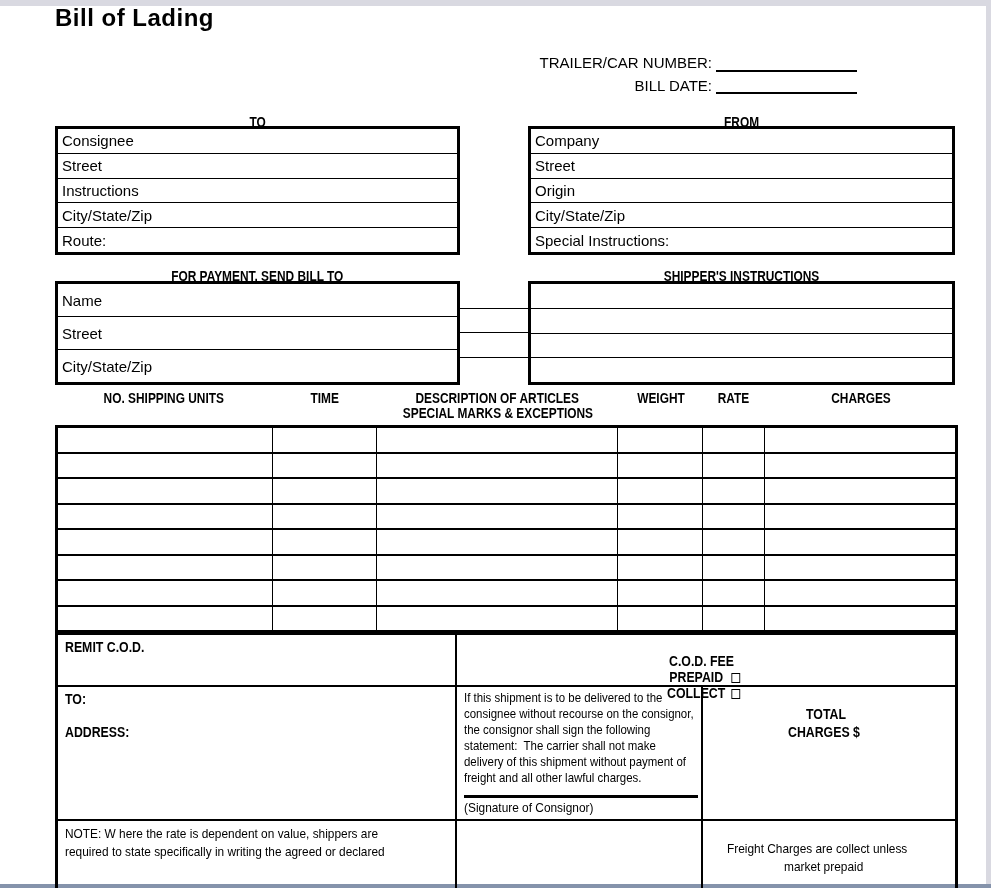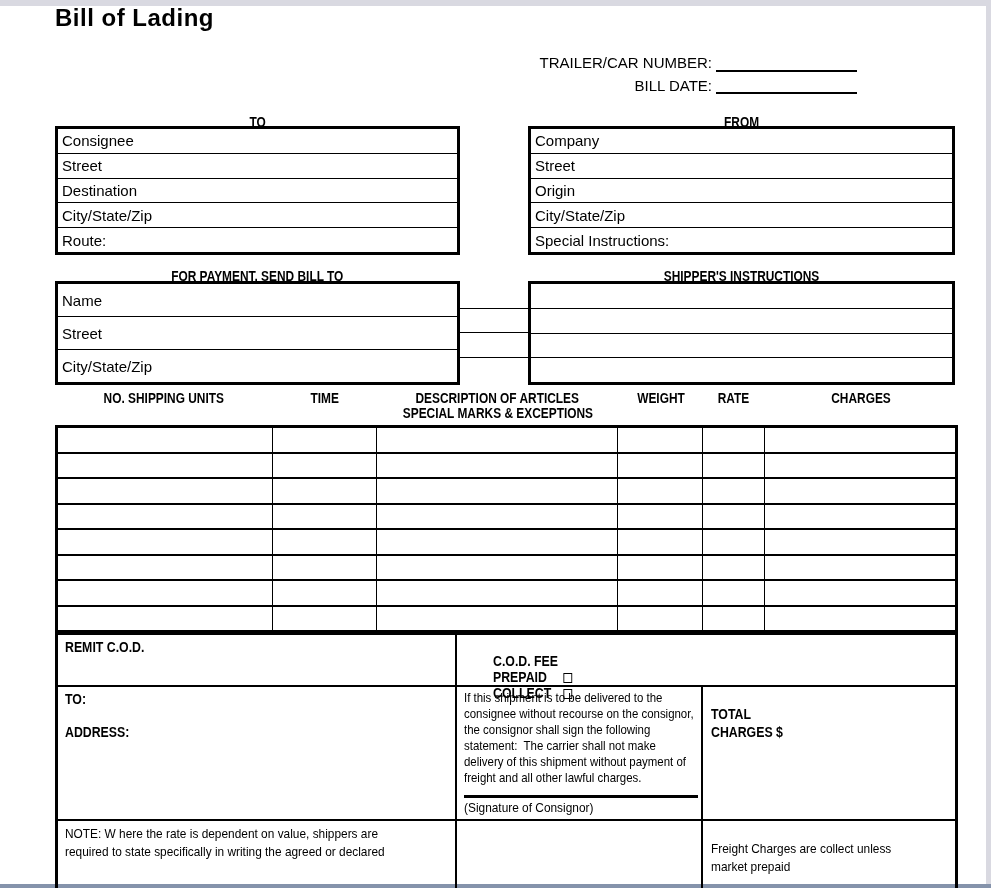--- a/index.html
+++ b/index.html
@@ -36,25 +36,25 @@
   .grow { flex:1; display:flex; border-bottom:2px solid #000; }
   .grow:last-child { border-bottom:none; }
   .gcell { border-right:1px solid #000; height:100%; }
   .gc1 { width:215px; } .gc2 { width:104px; } .gc3 { width:241px; } .gc4 { width:85px; } .gc5 { width:62px; }
   .gc6 { flex:1; border-right:none; }
 
   .bottom { position:absolute; left:55px; top:633px; width:903px; height:255px; border-left:3px solid #000; border-right:3px solid #000; display:flex; flex-direction:column; overflow:hidden; }
   .brow-empty { height:22px; border-bottom:2px solid #000; }
   .brow { display:flex; border-bottom:2px solid #000; }
   .brow:last-child { border-bottom:none; flex:1; }
-  .brow-remit { height:52px;gap:28px; }
+  .brow-remit { height:52px; }
   .brow-consignor { height:148px; }
   .bcell1 { width:399px; border-right:2px solid #000; padding:3px 7px; }
   .bcell2 { width:246px; border-right:2px solid #000; padding:3px 7px; }
-  .bcell3 { flex:1; padding:18px 8px; }
+  .bcell3 { flex:1; padding:18px 8px;text-align:center; }
 
   .bold-lbl { font-weight:bold; font-size:14px; line-height:16px; }
   .fee-line { line-height:16px; font-weight:bold; font-size:14px; }
   .fee-word { display:inline-block; width:80px; }
   .chk { display:inline-block; width:10px; height:10px; border:1.5px solid #000; vertical-align:middle; }
 
   .statement { width:266px; transform:scaleX(0.88); transform-origin:top left; font-size:13px; line-height:16px; white-space:pre-wrap; }
   .sig-line { width:234px; height:2.5px; background:#000; margin-top:9px; }
   .cond-sm { font-size:13.5px; line-height:16px; }
   .addr-gap { margin-top:15px; }
@@ -74,21 +74,21 @@
   <div class="hdr-line" style="top:70px;"></div>
   <div class="hdr-label" style="top:77px;">BILL DATE:</div>
   <div class="hdr-line" style="top:92px;"></div>
 
   <div class="sec-head" style="left:55px; top:107px; width:405px;"><span class="cx">TO</span></div>
   <div class="sec-head" style="left:528px; top:107px; width:427px;"><span class="cx">FROM</span></div>
 
   <div class="tbl" style="left:55px; top:126px; width:405px; height:129px;">
     <div class="trow">Consignee</div>
     <div class="trow">Street</div>
-    <div class="trow">Destination</div>
+    <div class="trow">Instructions</div>
     <div class="trow">City/State/Zip</div>
     <div class="trow">Route:</div>
   </div>
 
   <div class="tbl" style="left:528px; top:126px; width:427px; height:129px;">
     <div class="trow">Company</div>
     <div class="trow">Street</div>
     <div class="trow">Origin</div>
     <div class="trow">City/State/Zip</div>
     <div class="trow">Special Instructions:</div>

